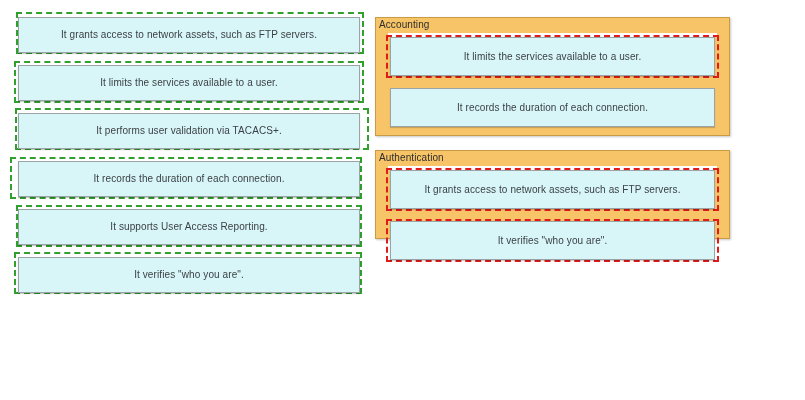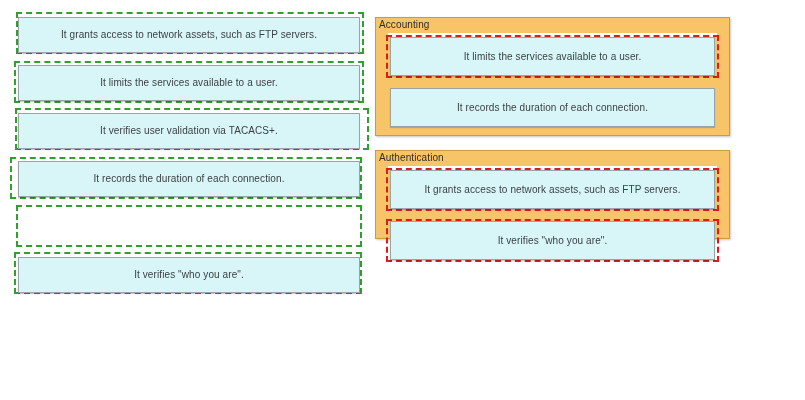--- a/index.html
+++ b/index.html
@@ -190,33 +190,36 @@
     <div class="source-slot n2">
       <div class="dashzone"></div>
       <div class="card">
         <span class="card-text">It limits the services available to a user.</span>
       </div>
     </div>
 
     <div class="source-slot n3">
       <div class="dashzone"></div>
       <div class="card">
-        <span class="card-text">It verifies user validation via TACACS+.</span>
+        <span class="card-text">It performs user validation via TACACS+.</span>
       </div>
     </div>
 
     <div class="source-slot n4">
       <div class="dashzone"></div>
       <div class="card">
         <span class="card-text">It records the duration of each connection.</span>
       </div>
     </div>
 
     <div class="source-slot n5">
       <div class="dashzone"></div>
+      <div class="card">
+        <span class="card-text">It supports User Access Reporting.</span>
+      </div>
     </div>
 
     <div class="source-slot n6">
       <div class="dashzone"></div>
       <div class="card">
         <span class="card-text">It verifies "who you are".</span>
       </div>
     </div>
 
   </div>

